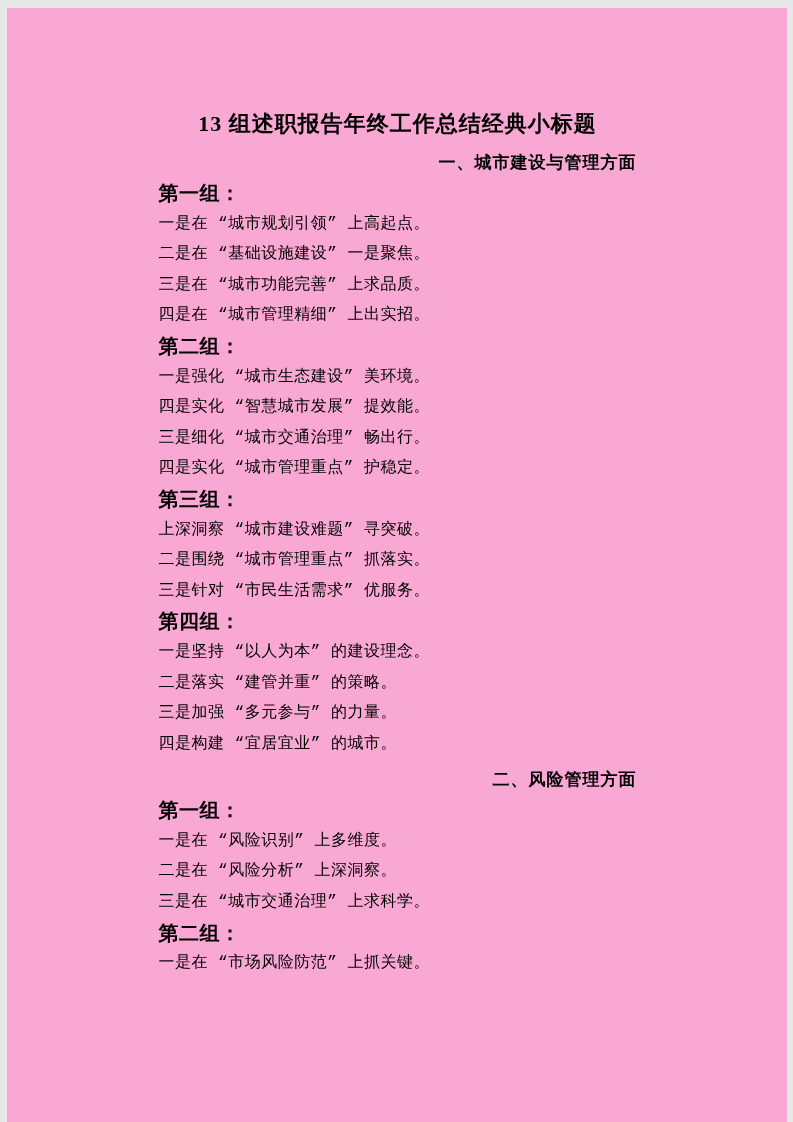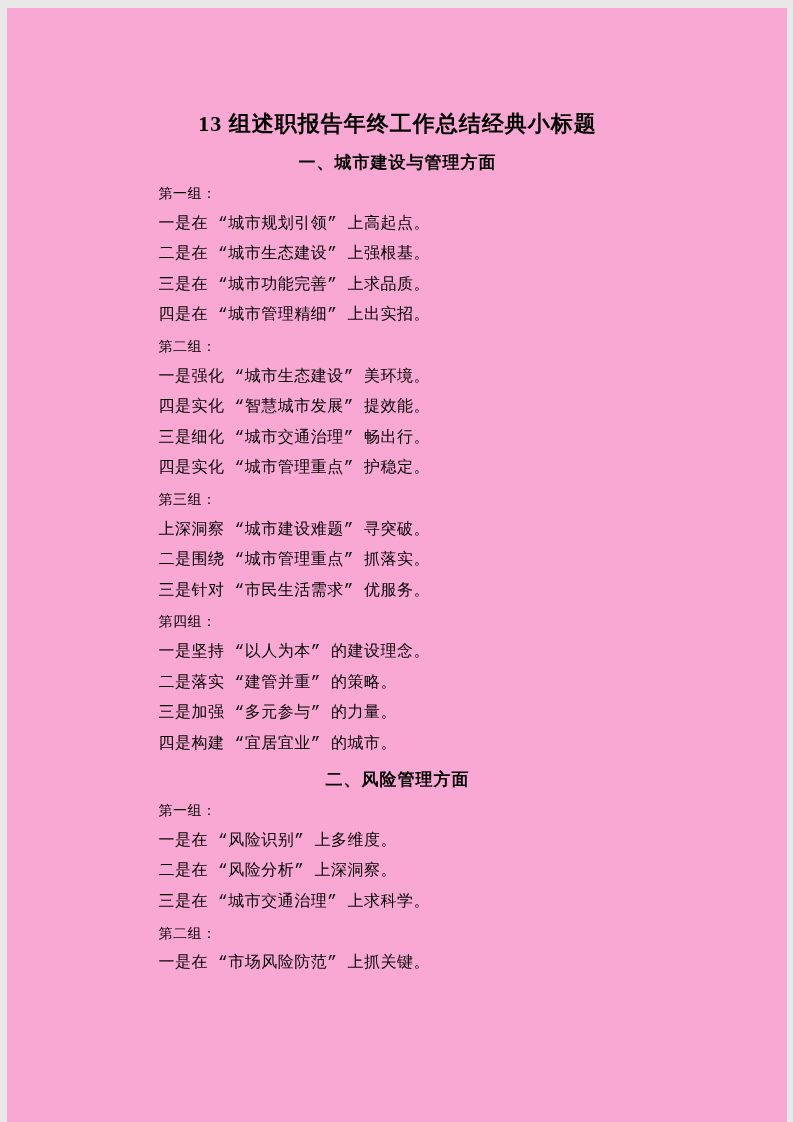--- a/index.html
+++ b/index.html
@@ -22,32 +22,32 @@
     font-weight: 700;
     text-align: center;
     margin: 0 0 6px 0;
     letter-spacing: 1px;
   }
   .section-heading {
     font-family: "Liberation Sans", sans-serif;
     font-size: 17px;
     line-height: 30px;
     font-weight: 700;
-    text-align: center;
+    text-align: right;
     margin: 0;
     letter-spacing: 1px;
   }
   .section-heading.second {
     margin-top: 6px;
   }
   .group-label {
     font-family: "Liberation Sans", sans-serif;
-    font-size: 14px;
+    font-size: 20px;
     line-height: 30.6px;
-    font-weight: 400;
+    font-weight: 700;
     margin: 0;
     letter-spacing: 0.5px;
   }
   .item {
     font-size: 16px;
     line-height: 30.6px;
     margin: 0;
     letter-spacing: 0.5px;
     font-family: Liberation Mono, monospace;
   }
@@ -57,21 +57,21 @@
 
 <div class="page">
   <div class="doc">
 
     <h1 class="doc-title">13 组述职报告年终工作总结经典小标题</h1>
 
     <h2 class="section-heading">一、城市建设与管理方面</h2>
 
     <p class="group-label">第一组：</p>
     <p class="item">一是在 “城市规划引领” 上高起点。</p>
-    <p class="item">二是在 “城市生态建设” 上强根基。</p>
+    <p class="item">二是在 “基础设施建设” 一是聚焦。</p>
     <p class="item">三是在 “城市功能完善” 上求品质。</p>
     <p class="item">四是在 “城市管理精细” 上出实招。</p>
 
     <p class="group-label">第二组：</p>
     <p class="item">一是强化 “城市生态建设” 美环境。</p>
     <p class="item">四是实化 “智慧城市发展” 提效能。</p>
     <p class="item">三是细化 “城市交通治理” 畅出行。</p>
     <p class="item">四是实化 “城市管理重点” 护稳定。</p>
 
     <p class="group-label">第三组：</p>

